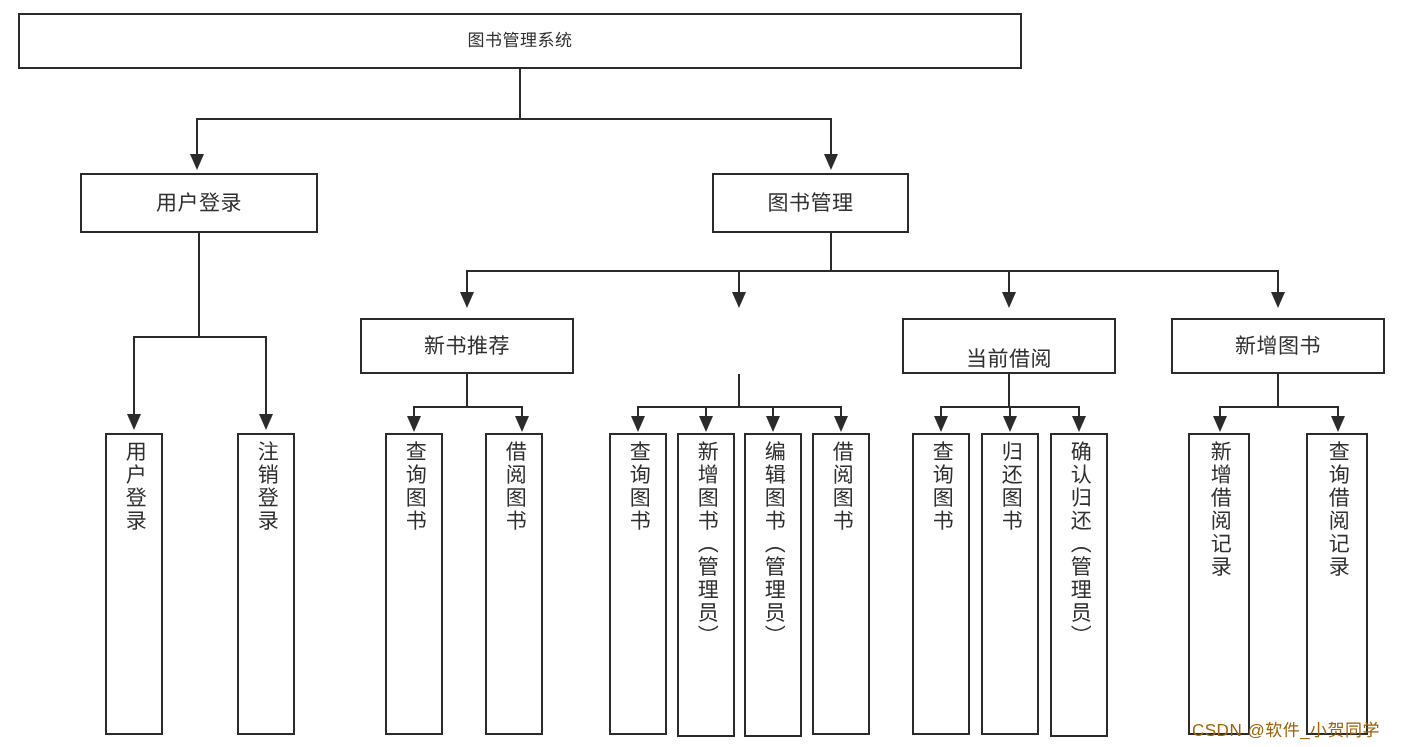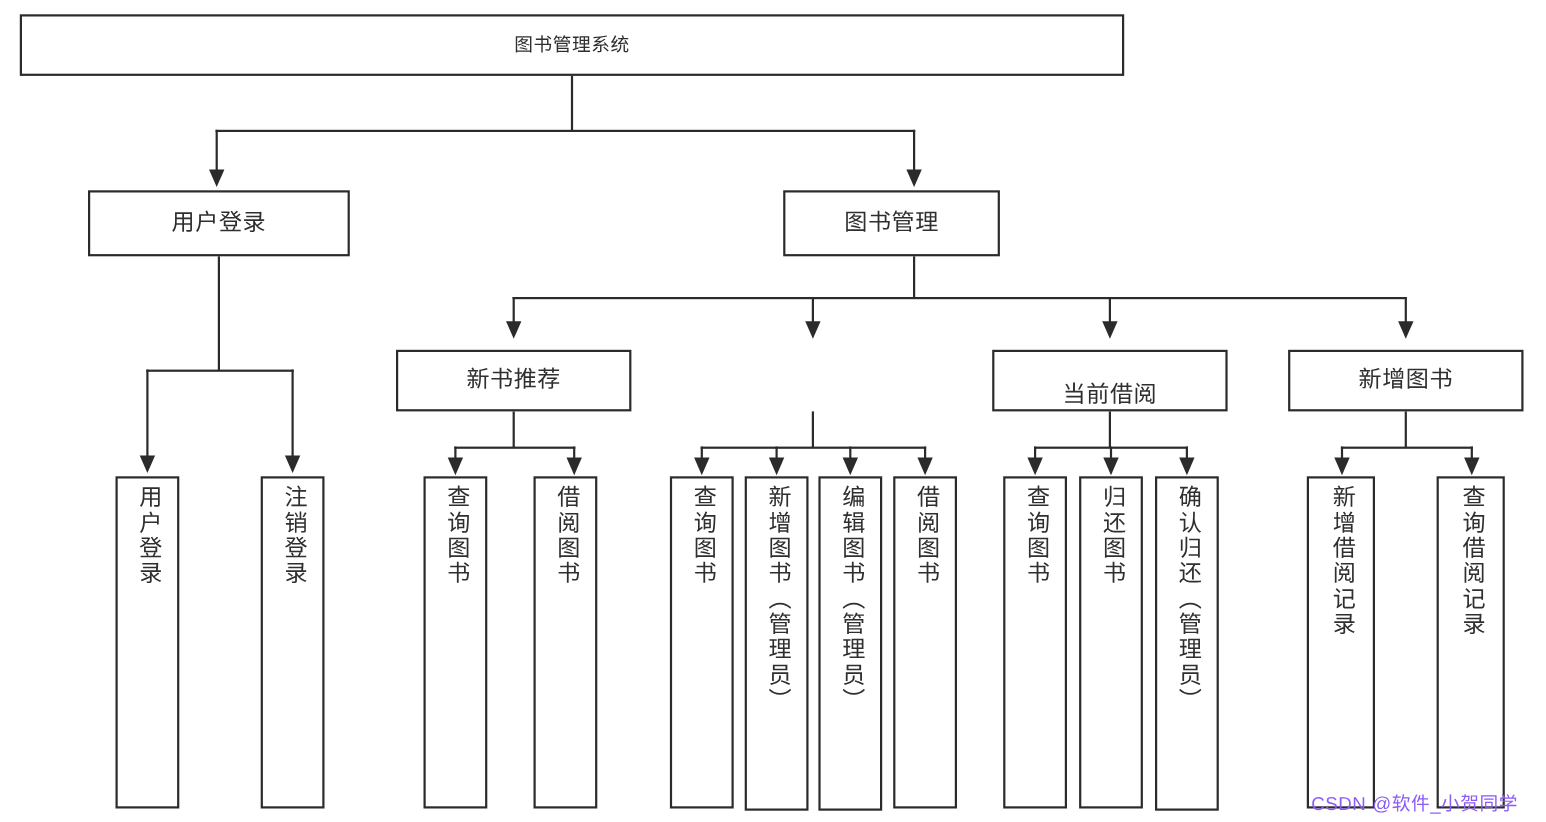--- a/index.html
+++ b/index.html
@@ -69,21 +69,21 @@
     height: 0;
     border-left: 7px solid transparent;
     border-right: 7px solid transparent;
     border-top: 16px solid #2b2b2b;
   }
 
   
   .watermark {
     position: absolute;
     font-size: 17px;
-    color: #8b5cf6;
+    color: #a16207;
     white-space: nowrap;
     letter-spacing: 0.5px;
   }
 </style>
 </head>
 <body>
 
 <div id="canvas">
 
   <div class="node root" style="left:18px; top:13px; width:1004px; height:56px;">

